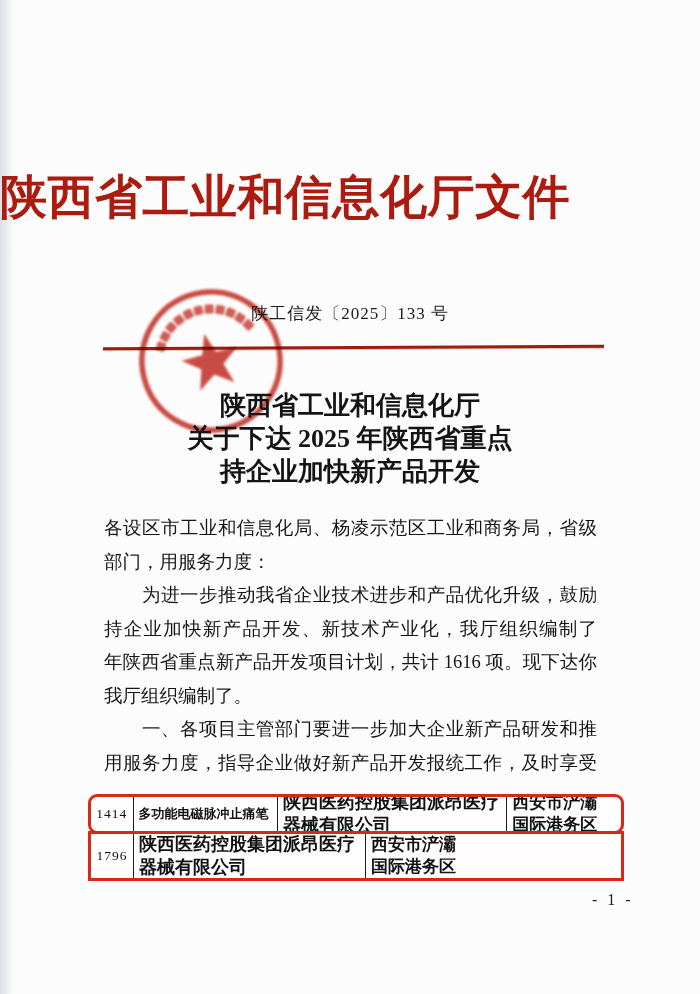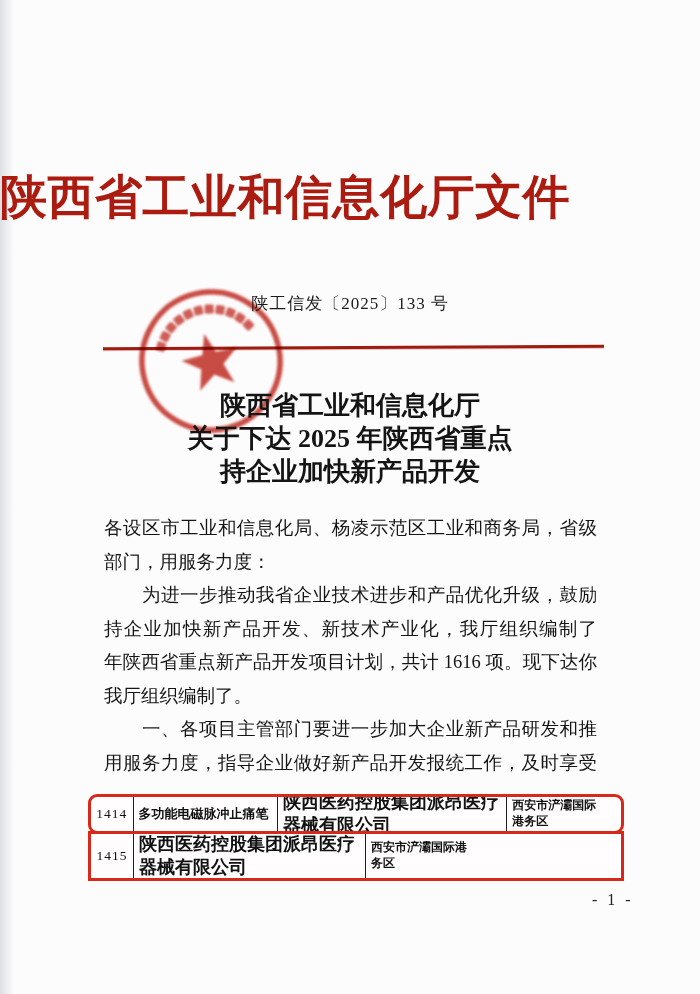--- a/index.html
+++ b/index.html
@@ -13,21 +13,21 @@
     background:linear-gradient(to right,rgba(110,120,140,.22),rgba(110,120,140,0));
     pointer-events:none;
   }
   .header-title{
     position:absolute;top:160px;left:0;right:0;
     text-align:left;font-size:47px;font-weight:bold;color:#ab1b10;
     letter-spacing:0.5px;line-height:1.6;
     font-family:"Liberation Serif","DejaVu Serif",serif;
   }
   .doc-number{
-    position:absolute;top:292px;left:0;right:0;text-align:center;
+    position:absolute;top:302px;left:0;right:0;text-align:center;
     font-size:17px;letter-spacing:1px;
   }
   .red-line{
     position:absolute;top:346px;left:103px;width:501px;height:3px;
     background:#9e1b0f;transform:rotate(-0.3deg);
     box-shadow:0 1px 0 rgba(158,27,15,.25);
   }
   .seal{
     position:absolute;left:136px;top:286px;width:150px;height:150px;
     mix-blend-mode:multiply;opacity:.93;
@@ -57,21 +57,21 @@
     font-weight:bold;font-size:13px;line-height:1.3;color:#111;
     overflow:hidden;
   }
   .cell.c-no{
     border-left:none;justify-content:center;width:42px;
     font-family:"Liberation Serif","DejaVu Serif",serif;font-weight:normal;
     font-size:13.5px;letter-spacing:1px;
   }
   .cell.c-name{width:146px;}
   .cell.c-company{width:232px;font-size:18px;}
-  .cell.c-district{width:116px;font-size:12px;padding-right:14px;font-family:Liberation Serif, serif;}
+  .cell.c-district{width:116px;font-size:17px;padding-right:14px;font-family:Liberation Serif, serif;}
   .page-number{
     position:absolute;top:891px;left:592px;
     font-size:16px;letter-spacing:3px;color:#222;
   }
 </style>
 </head>
 <body>
 
 <div class="page">
 
@@ -126,21 +126,21 @@
   </div>
 
   <div class="table-wrap">
     <div class="trow r1">
       <div class="cell c-no">1414</div>
       <div class="cell c-name">多功能电磁脉冲止痛笔</div>
       <div class="cell c-company">陕西医药控股集团派昂医疗器械有限公司</div>
       <div class="cell c-district">西安市浐灞国际港务区</div>
     </div>
     <div class="trow r2">
-      <div class="cell c-no">1415</div>
+      <div class="cell c-no">1796</div>
       <div class="cell c-company">陕西医药控股集团派昂医疗器械有限公司</div>
       <div class="cell c-district">西安市浐灞国际港务区</div>
     </div>
   </div>
 
   <div class="page-number">- 1 -</div>
 
 </div>
 
 </body></html>

